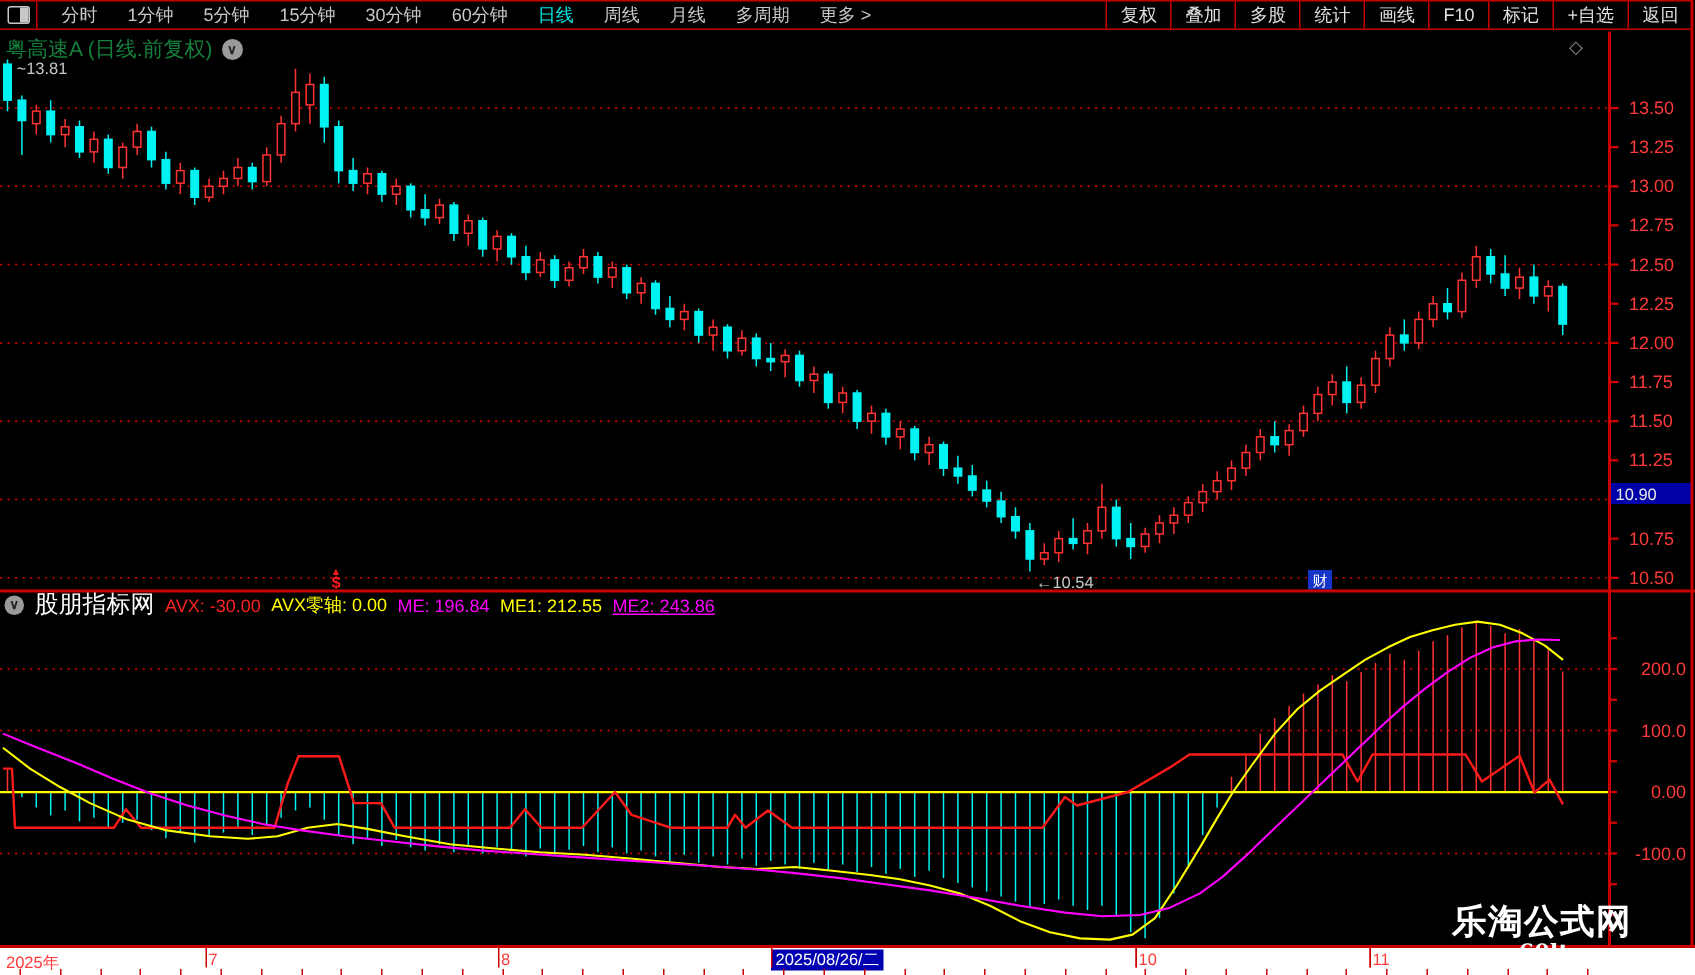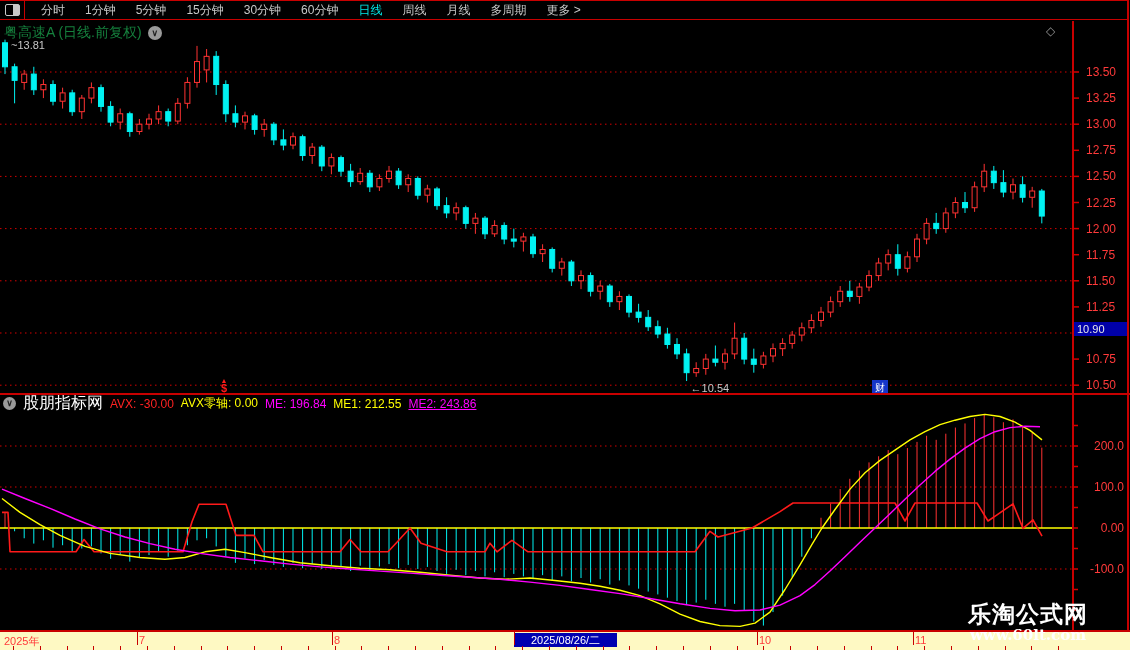--- a/index.html
+++ b/index.html
@@ -26,27 +26,27 @@
   #main-svg{position:absolute;left:0;top:21px}
   #divider{position:absolute;left:0;top:393px;width:1130px;height:2px;background:#c80000}
   #ind-header{position:absolute;left:3px;top:396px;display:flex;align-items:center;gap:7px;z-index:6;height:15px}
   #ind-header .fld{font-size:12px;white-space:nowrap}
   #ind-name{color:#fff;font-size:16px}
   #ind-svg{position:absolute;left:0;top:394px}
   
   #axis-vline{position:absolute;left:1072px;top:21px;width:2px;height:629px;background:#c80000}
   #right-vline{position:absolute;left:1127px;top:0;width:2px;height:650px;background:#c80000}
   
-  #bottom-axis{position:absolute;left:0;top:630px;width:1130px;height:20px;background:#fef9c3;
+  #bottom-axis{position:absolute;left:0;top:630px;width:1130px;height:20px;background:#ffffff;
     border-top:2px solid #c80000;box-sizing:border-box}
   .month-label{position:absolute;top:2px;color:#ff3a3a;font-size:11px}
   .month-tick{position:absolute;top:0;width:1px;height:13px;background:#c80000}
   .mini-tick{position:absolute;bottom:0;width:1px;height:4px;background:#c80000}
   #date-tag{position:absolute;top:1px;height:14px;background:#0000b0;color:#fff;font-size:11px;
-    padding:0 17px;line-height:14px;white-space:nowrap}
+    padding:0 3px;line-height:14px;white-space:nowrap}
   #year-label{position:absolute;left:4px;top:2px;color:#ff3a3a;font-size:11px}
   
   #watermark{position:absolute;left:968px;top:601px;z-index:9;color:#fff;text-align:center}
   #wm1{font-size:23px;font-weight:bold;letter-spacing:1px;line-height:26px}
   #wm2{font-family:"DejaVu Serif",serif;font-size:15px;font-weight:bold;line-height:17px}
 </style>
 </head>
 <body>
 
 <div id="stage">
@@ -60,20 +60,31 @@
         <div class="pbtn">1分钟</div>
         <div class="pbtn">5分钟</div>
         <div class="pbtn">15分钟</div>
         <div class="pbtn">30分钟</div>
         <div class="pbtn">60分钟</div>
         <div class="pbtn active">日线</div>
         <div class="pbtn">周线</div>
         <div class="pbtn">月线</div>
         <div class="pbtn">多周期</div>
         <div class="pbtn">更多 &gt;</div>
+      </div>
+    <div id="actions">
+        <div class="abtn">复权</div>
+        <div class="abtn">叠加</div>
+        <div class="abtn">多股</div>
+        <div class="abtn">统计</div>
+        <div class="abtn">画线</div>
+        <div class="abtn">F10</div>
+        <div class="abtn">标记</div>
+        <div class="abtn">+自选</div>
+        <div class="abtn">返回</div>
       </div>
   </div>
 
   <div id="title-row">
     <span id="chart-title">粤高速A (日线.前复权)</span>
     <span class="chev">∨</span>
   </div>
 
   <svg id="main-svg" width="1130" height="373">
       <g>

